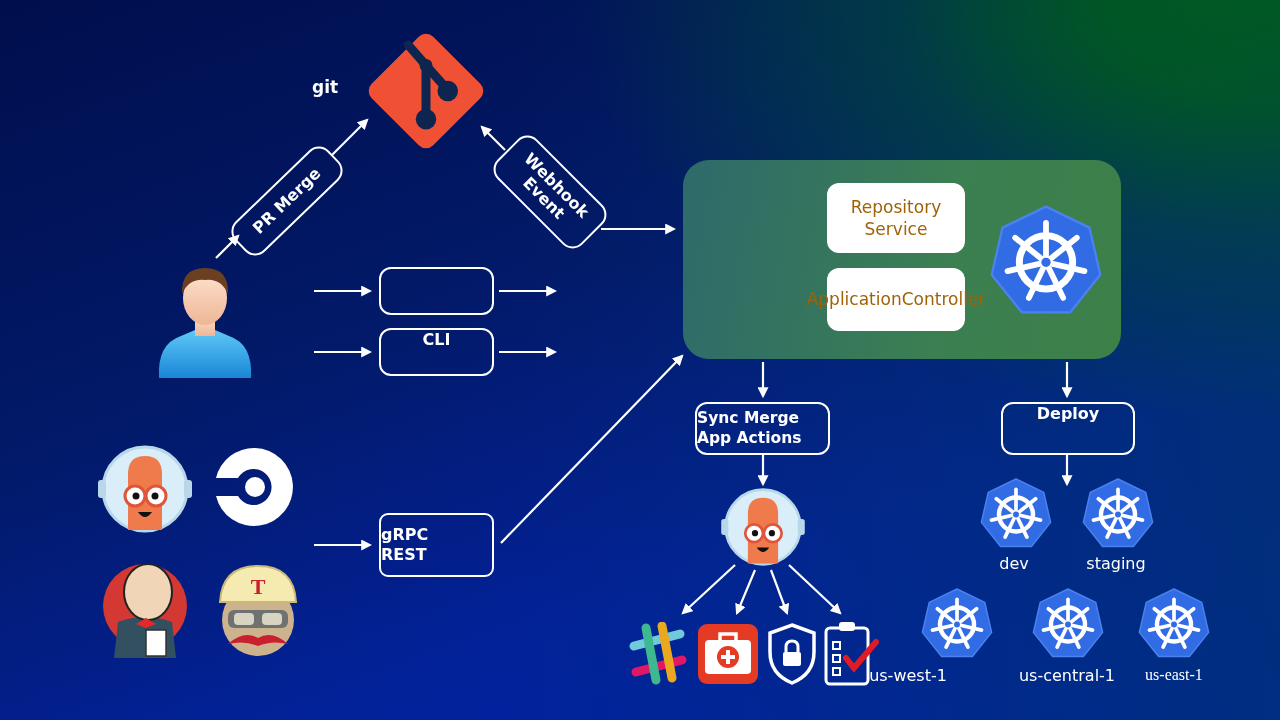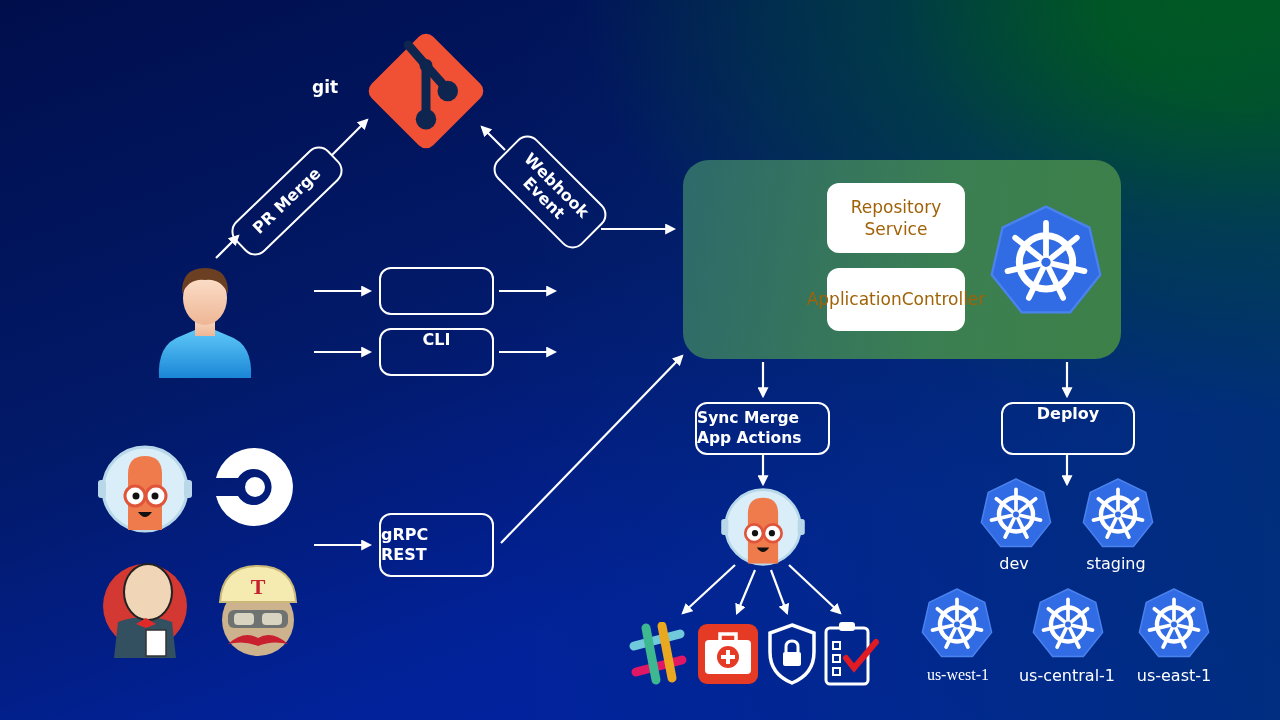--- a/index.html
+++ b/index.html
@@ -97,21 +97,21 @@
   <ellipse cx="50" cy="36" rx="22" ry="27" fill="url(#skin)"></ellipse>
   <path d="M27,32 Q26,6 50,6 Q74,6 73,32 Q66,16 50,18 Q34,16 27,32 Z" fill="#6b3f22"></path>
 </svg>
 
 <div class="box" style="left:379px;top:267px;width:115px;height:48px;">
     <span></span>
   </div>
 <div class="box" style="left:379px;top:328px;width:115px;height:48px;">
     <span>CLI</span>
   </div>
-<div class="box" style="left:379px;top:513px;width:115px;height:64px;flex-direction:column;">
+<div class="box" style="left:379px;top:513px;width:115px;height:64px;flex-direction:column;border-radius:9px;">
   <span>gRPC</span>
   <span>REST</span>
 </div>
 
 <svg class="icon" style="left:98px;top:444px;width:94px;height:90px;" viewBox="0 0 94 90">
   <circle cx="47" cy="45" r="42" fill="#d9eef8" stroke="#b8d8ea" stroke-width="3"></circle>
   <rect x="0" y="36" width="8" height="18" rx="3" fill="#b8d8ea"></rect>
     <rect x="86" y="36" width="8" height="18" rx="3" fill="#b8d8ea"></rect>
   <path d="M30,86 L30,30 Q30,12 47,12 Q64,12 64,30 L64,86 Z" fill="#ef7b4d"></path>
   <circle cx="37" cy="52" r="10" fill="#fff" stroke="#e0553a" stroke-width="3"></circle>
@@ -248,21 +248,21 @@
     <circle cx="50" cy="52" r="23" fill="none" stroke="#fff" stroke-width="6"></circle>
       <line x1="50" y1="47" x2="50" y2="18" stroke="#fff" stroke-width="5" stroke-linecap="round"></line>
       <line x1="53.90915741234015" y1="48.882550990706335" x2="76.58227040391301" y2="30.801346736803062" stroke="#fff" stroke-width="5" stroke-linecap="round"></line>
       <line x1="54.87463956090912" y1="53.112604669781575" x2="83.147549014182" y2="59.56571175451469" stroke="#fff" stroke-width="5" stroke-linecap="round"></line>
       <line x1="52.169418695587794" y1="56.5048443395121" x2="64.75204712999698" y2="82.63294150868225" stroke="#fff" stroke-width="5" stroke-linecap="round"></line>
       <line x1="47.830581304412206" y1="56.5048443395121" x2="35.247952870003026" y2="82.63294150868225" stroke="#fff" stroke-width="5" stroke-linecap="round"></line>
       <line x1="45.12536043909088" y1="53.112604669781575" x2="16.852450985817995" y2="59.565711754514695" stroke="#fff" stroke-width="5" stroke-linecap="round"></line>
       <line x1="46.09084258765985" y1="48.882550990706335" x2="23.417729596086982" y2="30.801346736803065" stroke="#fff" stroke-width="5" stroke-linecap="round"></line>
       <circle cx="50" cy="52" r="4" fill="#326ce5"></circle>
     </svg>
-    <div class="env" style="left: 903px; top: 666px; font-family: Liberation Serif, serif;">us-west-1</div>
+    <div class="env" style="left: 853px; top: 666px;">us-west-1</div>
     <svg viewBox="0 0 100 100" class="icon" style="left:1031px;top:586px;width:74px;height:74px;">
       <polygon points="50.0,4.0 87.5,22.1 96.8,62.7 70.8,95.2 29.2,95.2 3.2,62.7 12.5,22.1" fill="#326ce5" stroke="#4a82ee" stroke-width="2" stroke-linejoin="round"></polygon>
     <circle cx="50" cy="52" r="23" fill="none" stroke="#fff" stroke-width="6"></circle>
       <line x1="50" y1="47" x2="50" y2="18" stroke="#fff" stroke-width="5" stroke-linecap="round"></line>
       <line x1="53.90915741234015" y1="48.882550990706335" x2="76.58227040391301" y2="30.801346736803062" stroke="#fff" stroke-width="5" stroke-linecap="round"></line>
       <line x1="54.87463956090912" y1="53.112604669781575" x2="83.147549014182" y2="59.56571175451469" stroke="#fff" stroke-width="5" stroke-linecap="round"></line>
       <line x1="52.169418695587794" y1="56.5048443395121" x2="64.75204712999698" y2="82.63294150868225" stroke="#fff" stroke-width="5" stroke-linecap="round"></line>
       <line x1="47.830581304412206" y1="56.5048443395121" x2="35.247952870003026" y2="82.63294150868225" stroke="#fff" stroke-width="5" stroke-linecap="round"></line>
       <line x1="45.12536043909088" y1="53.112604669781575" x2="16.852450985817995" y2="59.565711754514695" stroke="#fff" stroke-width="5" stroke-linecap="round"></line>
       <line x1="46.09084258765985" y1="48.882550990706335" x2="23.417729596086982" y2="30.801346736803065" stroke="#fff" stroke-width="5" stroke-linecap="round"></line>
@@ -274,14 +274,14 @@
     <circle cx="50" cy="52" r="23" fill="none" stroke="#fff" stroke-width="6"></circle>
       <line x1="50" y1="47" x2="50" y2="18" stroke="#fff" stroke-width="5" stroke-linecap="round"></line>
       <line x1="53.90915741234015" y1="48.882550990706335" x2="76.58227040391301" y2="30.801346736803062" stroke="#fff" stroke-width="5" stroke-linecap="round"></line>
       <line x1="54.87463956090912" y1="53.112604669781575" x2="83.147549014182" y2="59.56571175451469" stroke="#fff" stroke-width="5" stroke-linecap="round"></line>
       <line x1="52.169418695587794" y1="56.5048443395121" x2="64.75204712999698" y2="82.63294150868225" stroke="#fff" stroke-width="5" stroke-linecap="round"></line>
       <line x1="47.830581304412206" y1="56.5048443395121" x2="35.247952870003026" y2="82.63294150868225" stroke="#fff" stroke-width="5" stroke-linecap="round"></line>
       <line x1="45.12536043909088" y1="53.112604669781575" x2="16.852450985817995" y2="59.565711754514695" stroke="#fff" stroke-width="5" stroke-linecap="round"></line>
       <line x1="46.09084258765985" y1="48.882550990706335" x2="23.417729596086982" y2="30.801346736803065" stroke="#fff" stroke-width="5" stroke-linecap="round"></line>
       <circle cx="50" cy="52" r="4" fill="#326ce5"></circle>
     </svg>
-    <div class="env" style="left: 1119px; top: 666px;">us-east-1</div>
+    <div class="env" style="left: 1119px; top: 666px; font-family: Liberation Serif, serif;">us-east-1</div>
   </div>
 
 </body></html>

